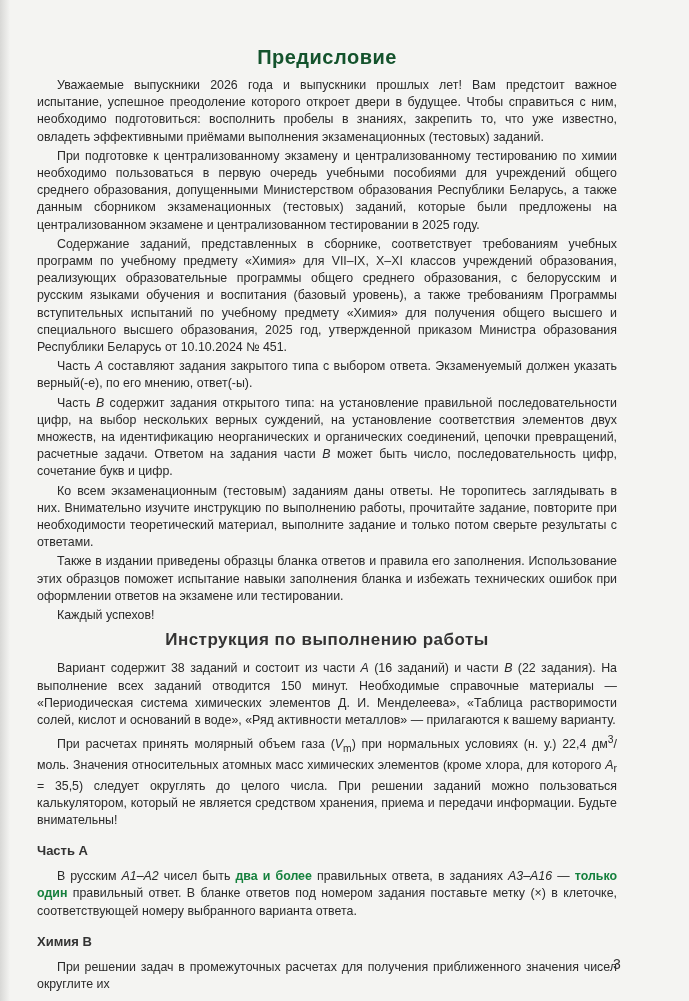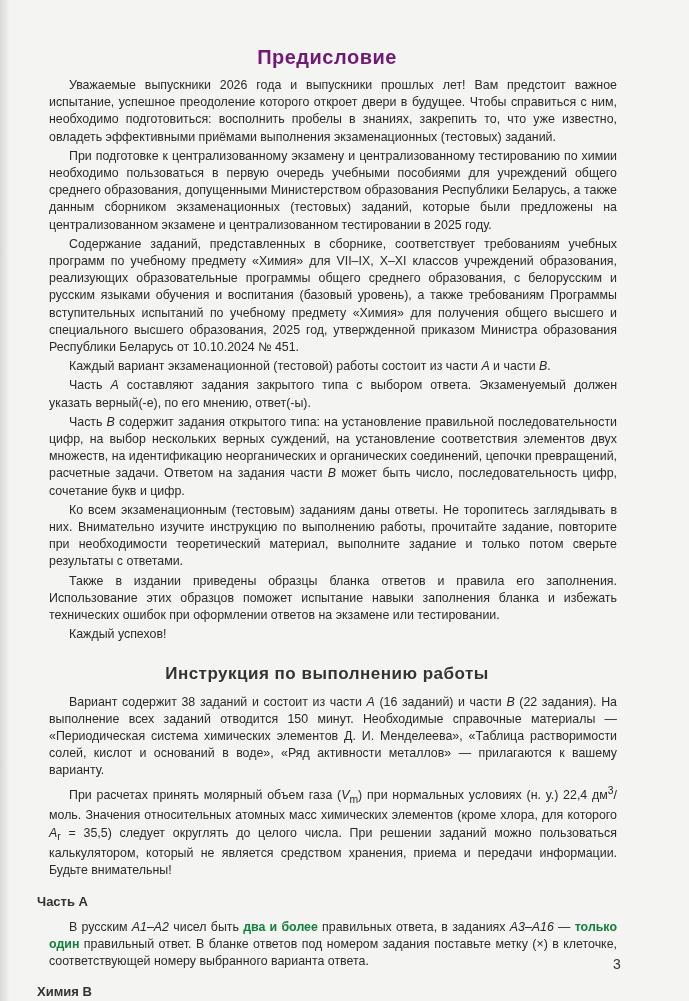--- a/index.html
+++ b/index.html
@@ -12,32 +12,32 @@
     }
     .page-shadow {
       position: absolute; left: 0; top: 0; bottom: 0; width: 10px;
       background: linear-gradient(to right, #d8d8d6, #f4f4f2);
     }
     .page {
       position: absolute; left: 37px; top: 40px; width: 580px;
     }
     h1.title {
       font-size: 20px; font-weight: bold; text-align: center;
-      margin: 6px 0 8px 0; letter-spacing: 0.5px; color: #701a75;
+      margin: 6px 0 8px 0; letter-spacing: 0.5px; color: #14532d;
     }
     h2.title {
       font-size: 17px; font-weight: bold; text-align: center;
-      margin: 20px 0 10px 0; letter-spacing: 0.5px; color: #333;
+      margin: 6px 0 10px 0; letter-spacing: 0.5px; color: #333;
     }
     h3.subtitle {
       font-size: 13px; font-weight: bold; text-align: left;
       margin: 14px 0 10px 0; color: #333;
     }
     p {
-      font-size: 12.4px; line-height: 17.2px; margin: 0 0 2px 12px;
+      font-size: 12.4px; line-height: 17.2px; margin: 0 0 2px 0;
       text-indent: 20px; text-align: justify;
     }
     b { color: #15803d; }
     i { font-style: italic; }
     .page-number {
       position: absolute; left: 613px; top: 956px;
       font-size: 14px; color: #333;
     }
   </style>
 </head>
@@ -45,21 +45,20 @@
 
 <div class="page-shadow"></div>
 
 <div class="page">
   <h1 class="title">Предисловие</h1>
 
   <p>Уважаемые выпускники 2026 года и выпускники прошлых лет! Вам предстоит важное испытание, успешное преодоление которого откроет двери в будущее. Чтобы справиться с ним, необходимо подготовиться: восполнить пробелы в знаниях, закрепить то, что уже известно, овладеть эффективными приёмами выполнения экзаменационных (тестовых) заданий.</p>
   <p>При подготовке к централизованному экзамену и централизованному тестированию по химии необходимо пользоваться в первую очередь учебными пособиями для учреждений общего среднего образования, допущенными Министерством образования Республики Беларусь, а также данным сборником экзаменационных (тестовых) заданий, которые были предложены на централизованном экзамене и централизованном тестировании в 2025 году.</p>
   <p>Содержание заданий, представленных в сборнике, соответствует требованиям учебных программ по учебному предмету «Химия» для VII–IX, X–XI классов учреждений образования, реализующих образовательные программы общего среднего образования, с белорусским и русским языками обучения и воспитания (базовый уровень), а также требованиям Программы вступительных испытаний по учебному предмету «Химия» для получения общего высшего и специального высшего образования, 2025 год, утвержденной приказом Министра образования Республики Беларусь от 10.10.2024 № 451.</p>
 
-  <p><span>Каждый вариант экзаменационной (тестовой) работы состоит из части </span><i>А</i><span> и части </span><i>В</i><span>.</span></p>
 
   <p><span>Часть </span><i>А</i><span> составляют задания закрытого типа с выбором ответа. Экзаменуемый должен указать верный(-е), по его мнению, ответ(-ы).</span></p>
 
   <p><span>Часть </span><i>В</i><span> содержит задания открытого типа: на установление правильной последовательности цифр, на выбор нескольких верных суждений, на установление соответствия элементов двух множеств, на идентификацию неорганических и органических соединений, цепочки превращений, расчетные задачи. Ответом на задания части </span><i>В</i><span> может быть число, последовательность цифр, сочетание букв и цифр.</span></p>
 
   <p>Ко всем экзаменационным (тестовым) заданиям даны ответы. Не торопитесь заглядывать в них. Внимательно изучите инструкцию по выполнению работы, прочитайте задание, повторите при необходимости теоретический материал, выполните задание и только потом сверьте результаты с ответами.</p>
   <p>Также в издании приведены образцы бланка ответов и правила его заполнения. Использование этих образцов поможет испытание навыки заполнения бланка и избежать технических ошибок при оформлении ответов на экзамене или тестировании.</p>
   <p>Каждый успехов!</p>
 
   <h2 class="title">Инструкция по выполнению работы</h2>

